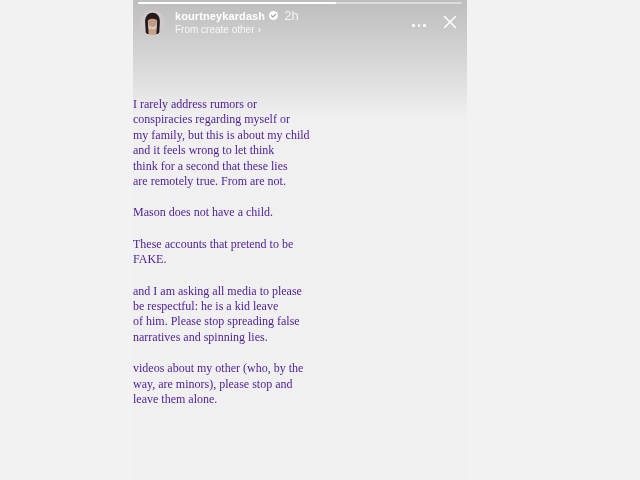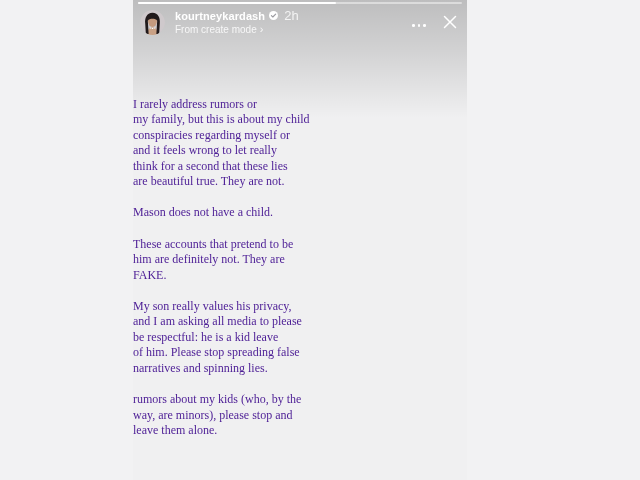--- a/index.html
+++ b/index.html
@@ -107,21 +107,21 @@
           <span class="username">kourtneykardash</span>
           <span class="verified">
             <svg viewBox="0 0 12 12" aria-hidden="true">
               <circle cx="6" cy="6" r="6" fill="#ffffff"></circle>
               <path d="M3.2,6.2 L5.1,8 L8.9,4.2" fill="none" stroke="#9b9ba0" stroke-width="1.5" stroke-linecap="round" stroke-linejoin="round"></path>
             </svg>
           </span>
           <span class="timestamp">2h</span>
         </div>
         <div class="row2">
-          <span>From create mode</span>
+          <span>From create other</span>
           <span class="chev">›</span>
         </div>
       </div>
 
       <div class="actions">
         <button class="icon-btn more" aria-label="More options">
           <span>
             <span class="dot"></span><span class="dot"></span><span class="dot"></span>
           </span>
         </button>
@@ -129,41 +129,39 @@
           <svg viewBox="0 0 20 20" aria-hidden="true">
             <path d="M4.5,4.5 L15.5,15.5 M15.5,4.5 L4.5,15.5" stroke="#ffffff" stroke-width="1.5" stroke-linecap="round"></path>
           </svg>
         </button>
       </div>
     </div>
 
     <div class="text-block">
       <div class="para">
         <div>I rarely address rumors or</div>
+        <div>conspiracies regarding myself or</div>
         <div>my family, but this is about my child</div>
-        <div>conspiracies regarding myself or</div>
-        <div>and it feels wrong to let really</div>
+        <div>and it feels wrong to let think</div>
         <div>think for a second that these lies</div>
-        <div>are beautiful true. They are not.</div>
+        <div>are remotely true. From are not.</div>
       </div>
       <div class="para">
         <div>Mason does not have a child.</div>
       </div>
       <div class="para">
         <div>These accounts that pretend to be</div>
-        <div>him are definitely not. They are</div>
         <div>FAKE.</div>
       </div>
       <div class="para">
-        <div>My son really values his privacy,</div>
         <div>and I am asking all media to please</div>
         <div>be respectful: he is a kid leave</div>
         <div>of him. Please stop spreading false</div>
         <div>narratives and spinning lies.</div>
       </div>
       <div class="para">
-        <div>rumors about my kids (who, by the</div>
+        <div>videos about my other (who, by the</div>
         <div>way, are minors), please stop and</div>
         <div>leave them alone.</div>
       </div>
     </div>
   </div>
 </div>
 
 </body></html>

